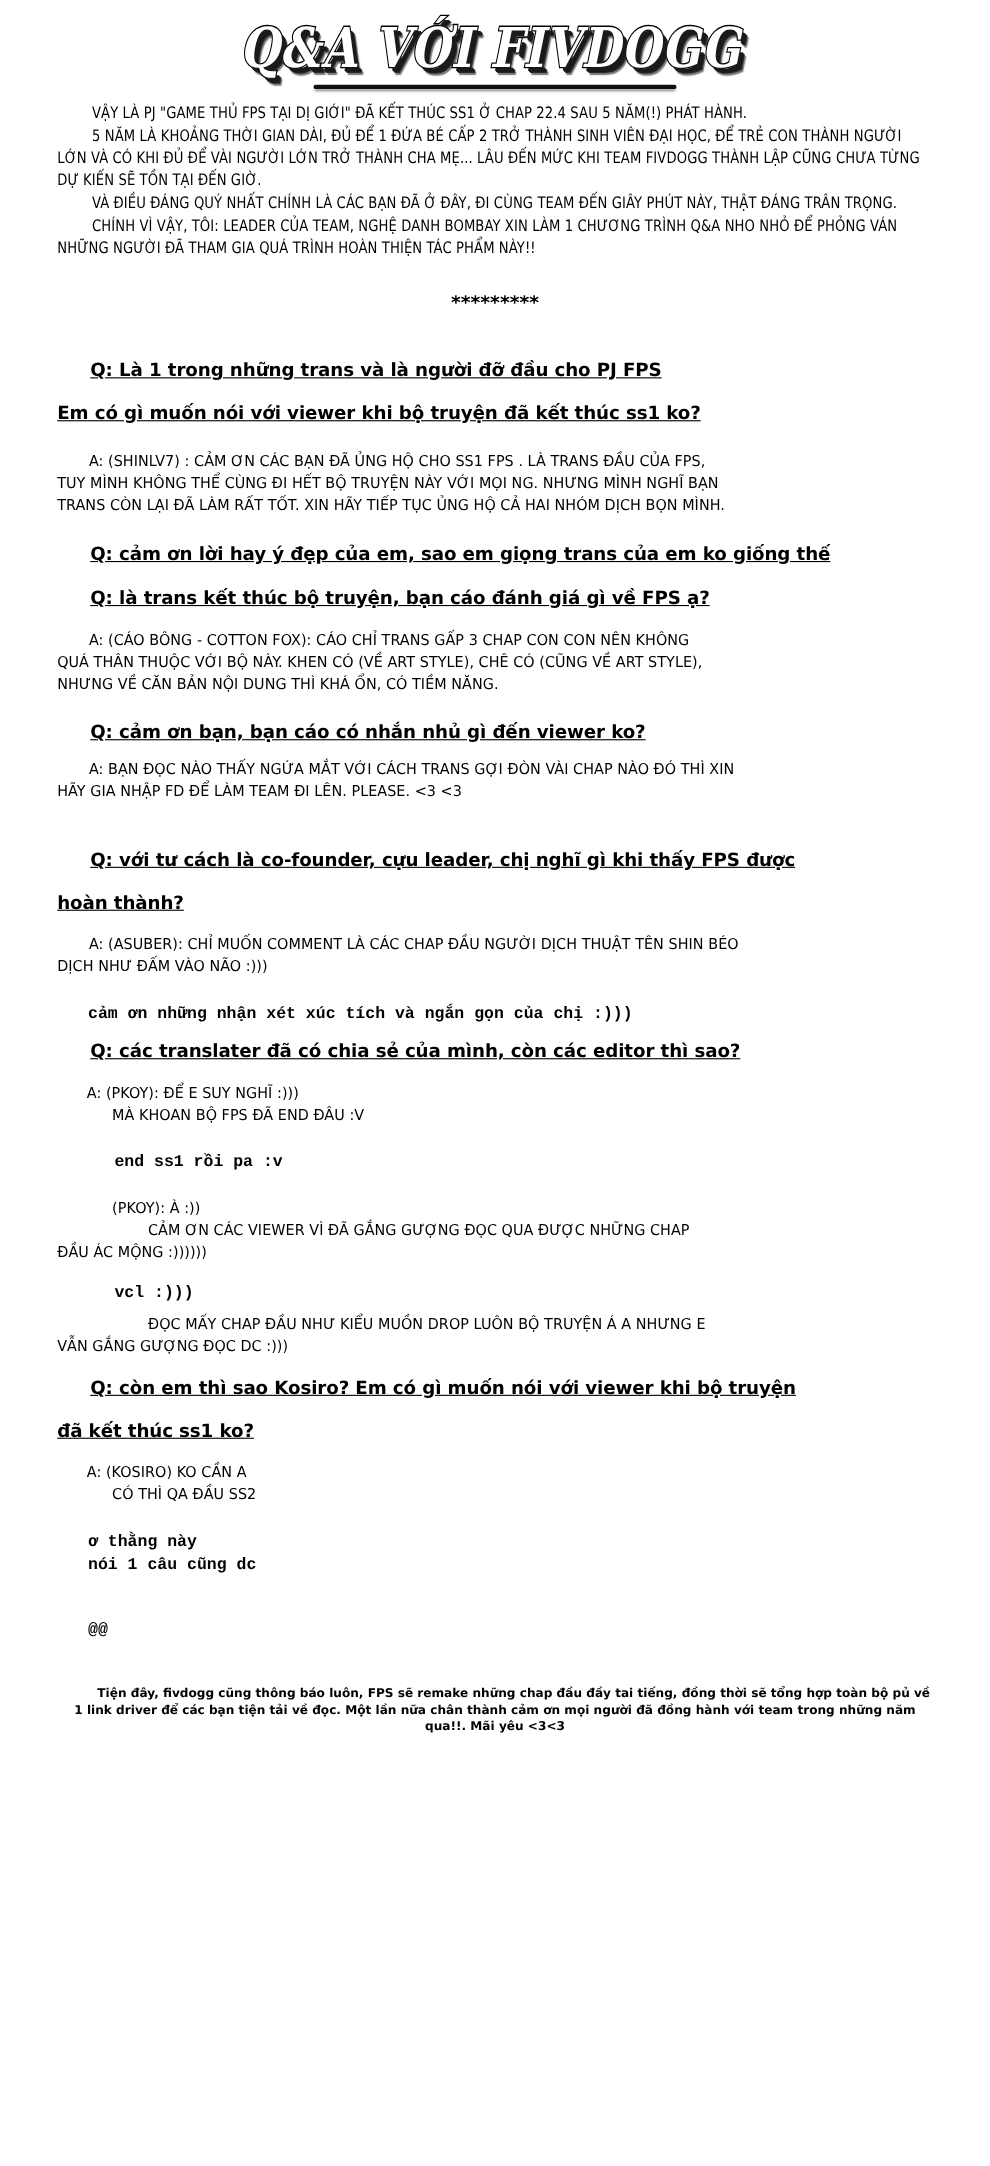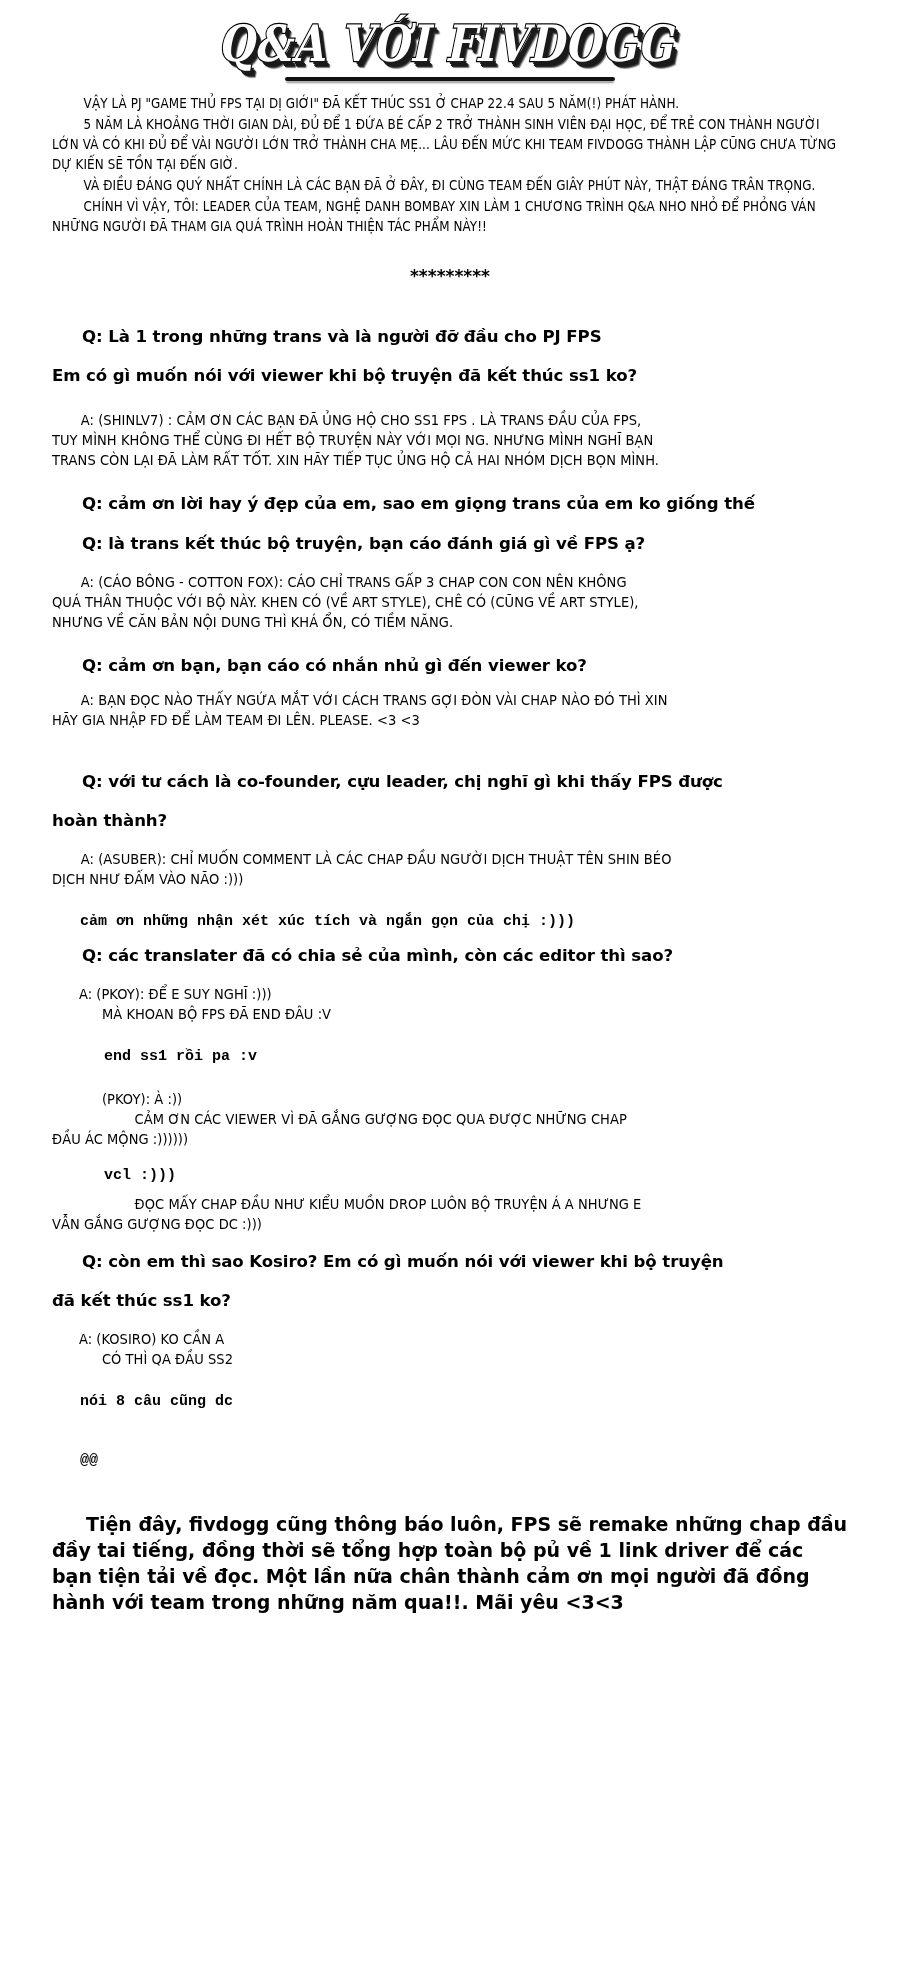--- a/index.html
+++ b/index.html
@@ -88,20 +88,21 @@
 
   
   .q{
     font-family:"DejaVu Sans", sans-serif;
     font-weight:bold;
     font-size:16.6px;
     line-height:1.32;
     letter-spacing:-.1px;
     margin:0 0 2px 0;
     text-indent:30px;
+    text-decoration:underline;
   }
   .q.noind{ text-indent:0;margin-top:17px; }
 
   
   .a{
     font-family:"DejaVu Sans", sans-serif;
     font-size:13.6px;
     line-height:1.40;
     text-transform:uppercase;
     letter-spacing:.05px;
@@ -128,23 +129,24 @@
   .sp8{ height:8px; }
   .sp12{ height:12px; }
   .sp16{ height:16px; }
   .sp22{ height:22px; }
   .sp40{ height:40px; }
 
   
   .closing{
     font-family:"DejaVu Sans", sans-serif;
     font-weight:bold;
-    font-size:19px;
+    font-size:11px;
     line-height:1.36;
     margin:0;
+    text-align:center;
   }
   .closing .first{ text-indent:34px; display:block; }
 
   .block{ margin-bottom:0; }
 </style>
 </head>
 <body>
 
 <div class="page">
 
@@ -264,21 +266,22 @@
     <div class="sp16"></div>
 
     <div class="block">
       <p class="a pad1">A: (KOSIRO) KO CẦN A</p>
       <p class="a pad2">CÓ THÌ QA ĐẦU SS2</p>
     </div>
 
     <div class="sp22"></div>
 
     <div class="block">
-      <p class="chat pad1">nói 8 câu cũng dc</p>
+      <p class="chat pad1">ơ thằng này</p>
+      <p class="chat pad1">nói 1 câu cũng dc</p>
     </div>
 
     <div class="sp16"></div>
 
 
     <div class="sp22"></div>
 
     <p class="chat pad1">@@</p>
 
     <div class="sp40"></div>

